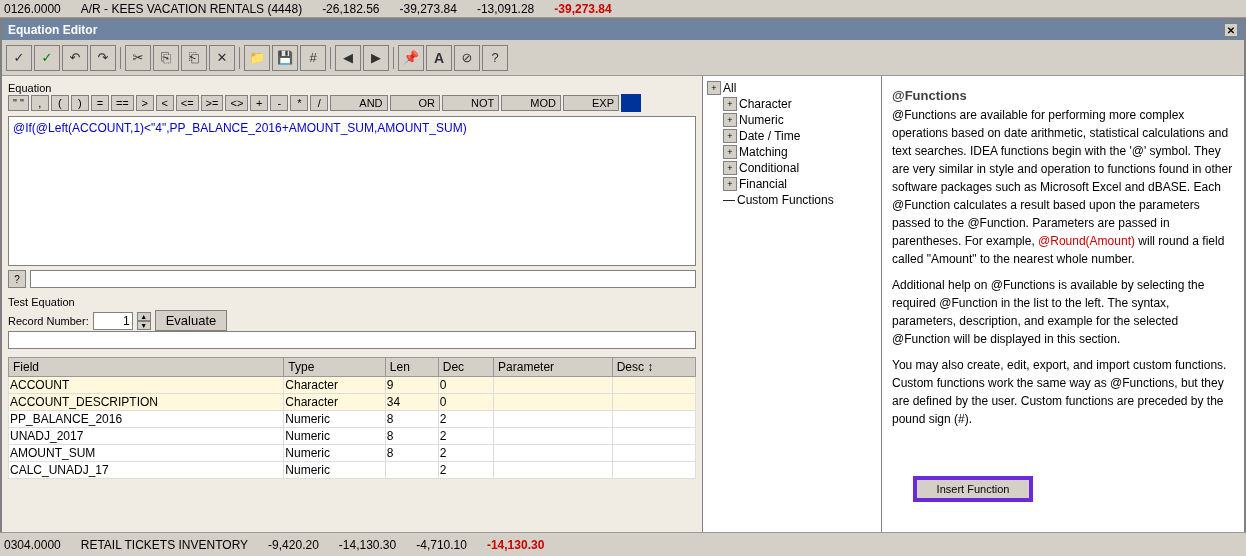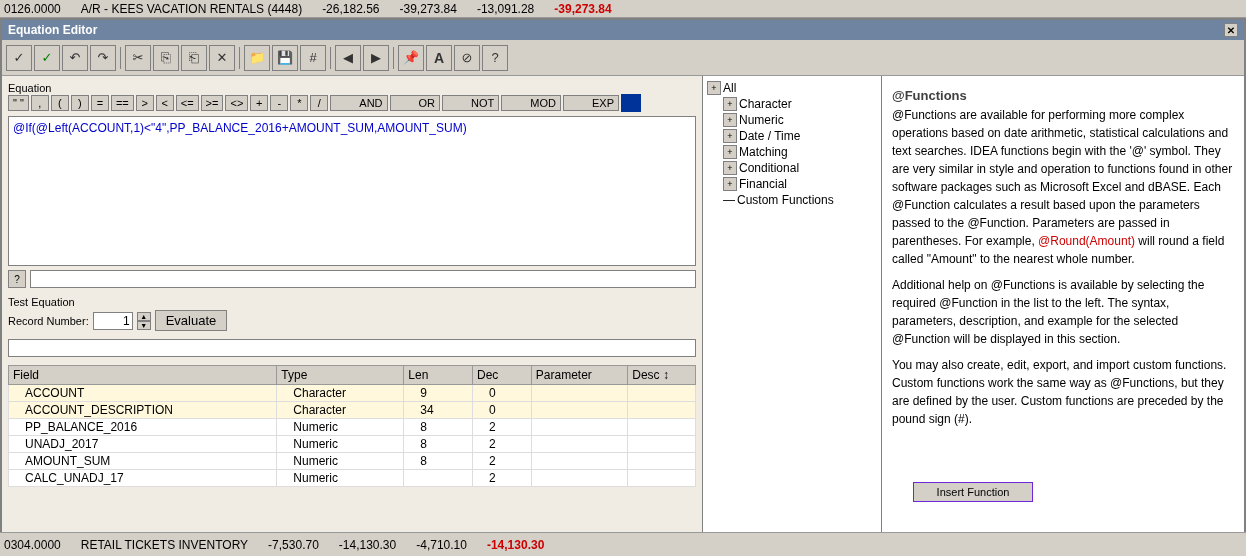--- a/index.html
+++ b/index.html
@@ -155,21 +155,21 @@
     
     .test-section {
       background: #f0ece4;
       padding: 4px 0;
     }
     .test-label { font-size: 11px; margin-bottom: 2px; }
     .test-row {
       display: flex;
       align-items: center;
       gap: 4px;
-      margin-bottom: 8px;
+      margin-bottom: 0;
     }
     .test-row label { font-size: 11px; }
     .record-input {
       width: 40px; height: 18px;
       border: 1px solid #808080;
       background: white;
       text-align: right;
       padding-right: 2px;
     }
     .spin-btns {
@@ -206,21 +206,21 @@
     }
     .fields-table th {
       background: #d4d0c8;
       border: 1px solid #999;
       padding: 2px 4px;
       text-align: left;
       font-weight: normal;
     }
     .fields-table td {
       border: 1px solid #ddd;
-      padding: 1px 16px;
+      padding: 1px 1px;
       background: white;
     }
     .fields-table tr:first-child td { background: #fff8dc; }
     .fields-table tr:nth-child(2) td { background: #fff8dc; }
     .table-scroll {
       overflow-y: auto;
       overflow-x: auto;
       height: 130px;
     }
 
@@ -267,21 +267,21 @@
     .right-panel p {
       margin-bottom: 8px;
       color: #000;
     }
     .right-panel .highlight-text {
       color: #cc0000;
       font-weight: normal;
     }
     .insert-fn-btn {
       background: #d4d0c8;
-      border: 1px solid #6d28d9;
+      border: 4px solid #6d28d9;
       padding: 3px 10px;
       cursor: pointer;
       font-size: 11px;
       margin: 4px auto;
       display: block;
       width: 120px;
       text-align: center;
     }
 
     
@@ -512,17 +512,17 @@
       <div style="position: absolute; bottom: 30px; right: 10px; left: 710px;">
         <button class="insert-fn-btn">Insert Function</button>
       </div>
     </div>
   </div>
 </div>
 
 <div class="bottom-bar">
   <span>0304.0000</span>
   <span>RETAIL TICKETS INVENTORY</span>
-  <span>-7,530.70</span>
+  <span>-9,420.20</span>
   <span>-14,130.30</span>
   <span>-4,710.10</span>
   <span class="highlight">-14,130.30</span>
 </div>
 
 </body></html>

